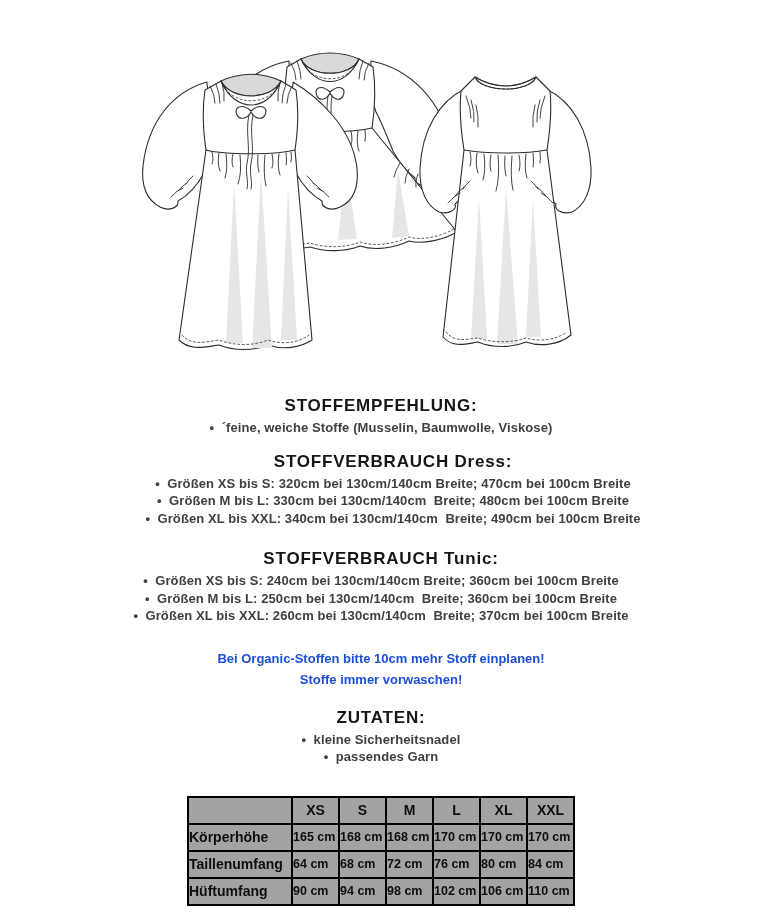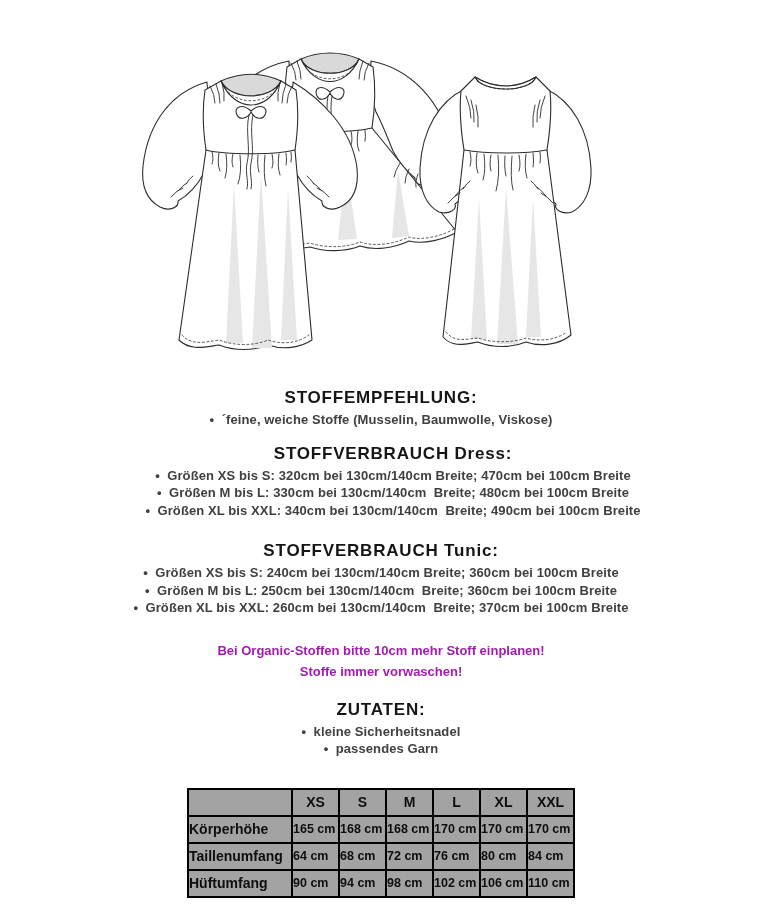--- a/index.html
+++ b/index.html
@@ -13,21 +13,21 @@
     font-size:17px;font-weight:700;letter-spacing:.8px;margin:0;color:#161616;
   }
   .items{margin:3px 0 0 0;padding:0;list-style:none;}
   .item{
     font-size:13px;font-weight:700;line-height:17.5px;letter-spacing:.1px;
     white-space:pre-wrap;color:#404040;
   }
   .mt-sec{margin-top:15px;padding-left:24px;}
   .mt-sec2{margin-top:22px;}
   .notes{margin-top:23px;}
-  .note-line{font-size:13px;font-weight:700;line-height:21px;color:#a21caf;}
+  .note-line{font-size:13px;font-weight:700;line-height:21px;color:#1d4ed8;}
   .zutaten-title{margin-top:18px;}
   table.sizes{
     border-collapse:collapse;margin:30px auto 0 auto;table-layout:fixed;
   }
   table.sizes th,table.sizes td{
     border:2px solid #000;height:25px;padding:0;vertical-align:middle;
     font-weight:700;color:#0e0e0e;background:#a3a3a3;
   }
   .col-label{width:104px;}
   .col-size{width:47px;}
@@ -91,21 +91,21 @@
           <path stroke-width=".9" d="M466,96 q5,12 5,22 M471,100 q4,12 3,22 M476,105 q3,12 2,22 M545,96 q-5,12 -5,22 M540,100 q-4,12 -3,22 M535,105 q-3,12 -2,22"></path>
           <path stroke-width=".9" d="M448,203 q6,-7 12,-10 M455,196 q5,-6 9,-9 M463,189 q4,-6 7,-8 M553,203 q-6,-7 -12,-10 M546,196 q-5,-6 -9,-9 M538,189 q-4,-6 -7,-8"></path>
           <path stroke-dasharray="2 2.5" stroke-width=".8" d="M446,332 C455,343 466,339 478,338 C492,343 512,343 526,338 C539,342 556,340 567,332"></path>
         </g>
       </g>
     </svg>
   </div>
 
   <div class="content">
 
-    <div style="margin-top:12px;">
+    <div style="margin-top:20px;">
       <p class="section-title">STOFFEMPFEHLUNG:</p>
       <div class="items">
         <div class="item">•  ´feine, weiche Stoffe (Musselin, Baumwolle, Viskose)</div>
       </div>
     </div>
 
     <div class="mt-sec">
       <p class="section-title">STOFFVERBRAUCH Dress:</p>
       <div class="items">
         <div class="item">•  Größen XS bis S: 320cm bei 130cm/140cm Breite; 470cm bei 100cm Breite</div>

